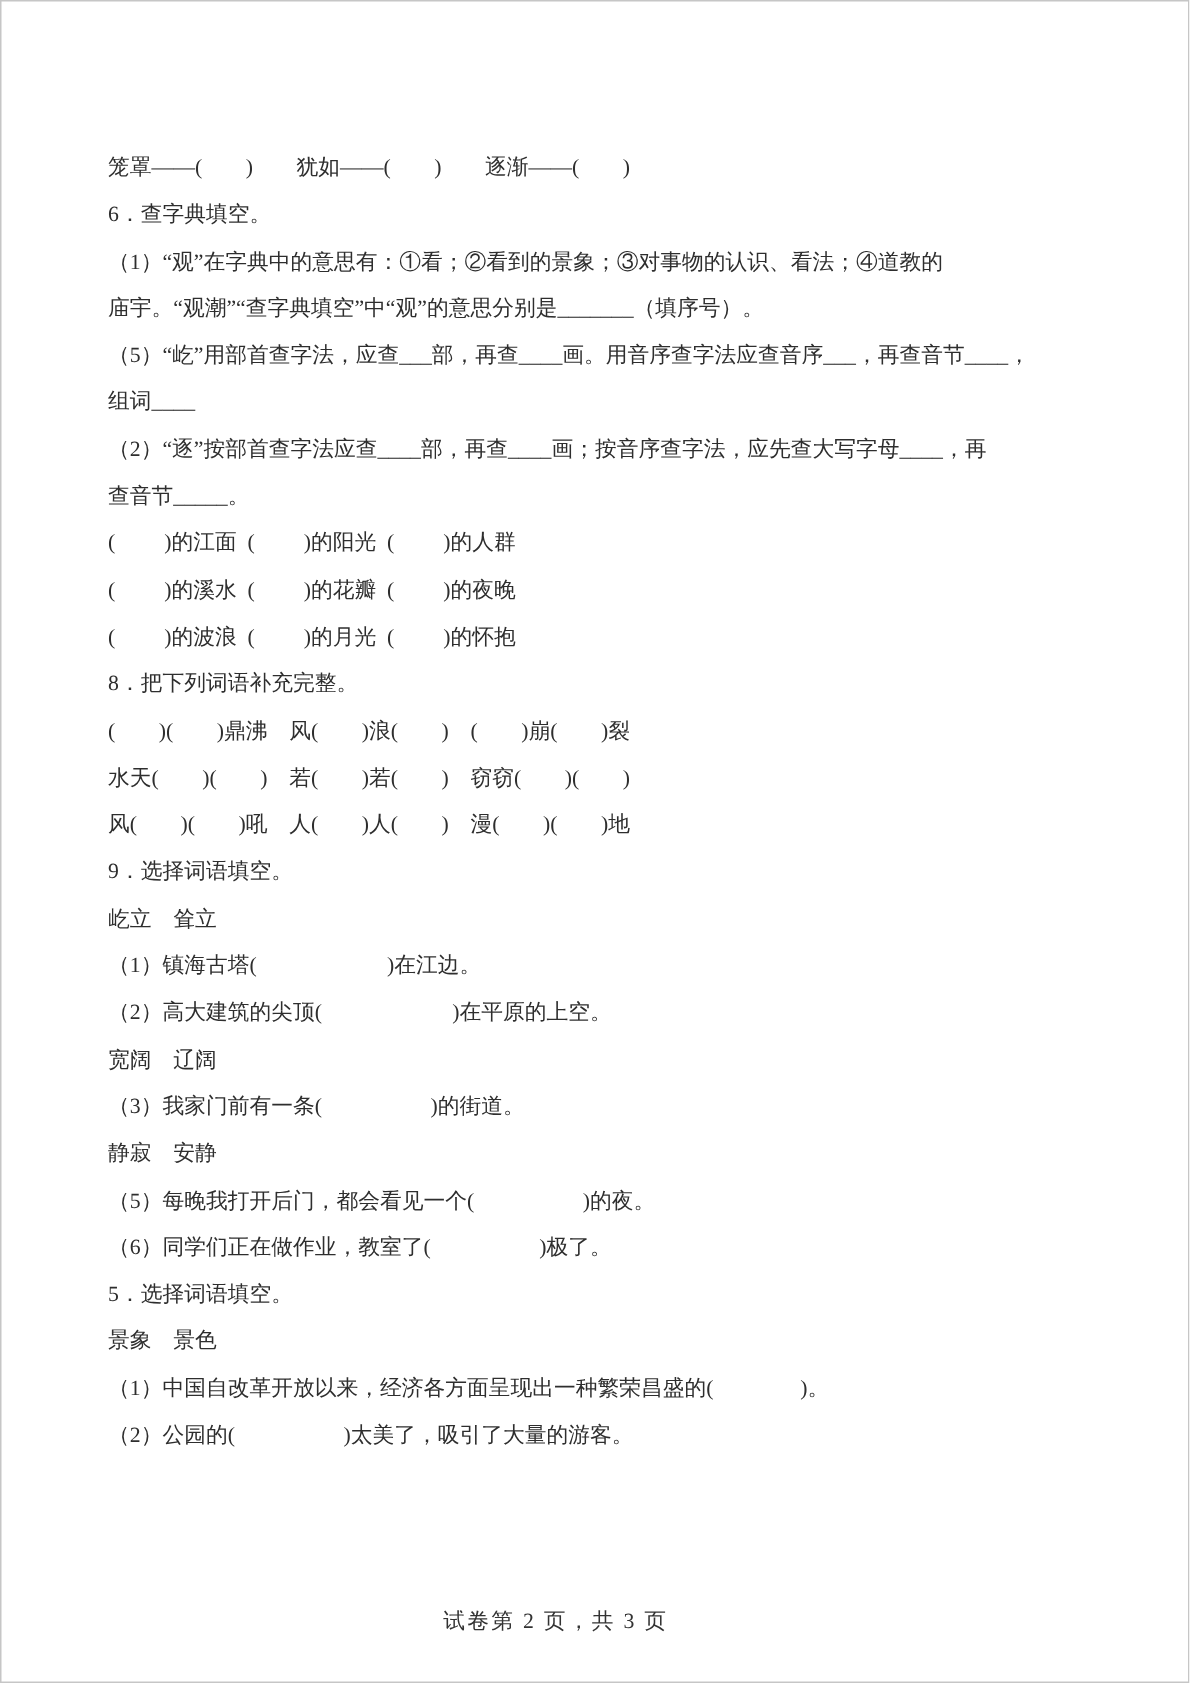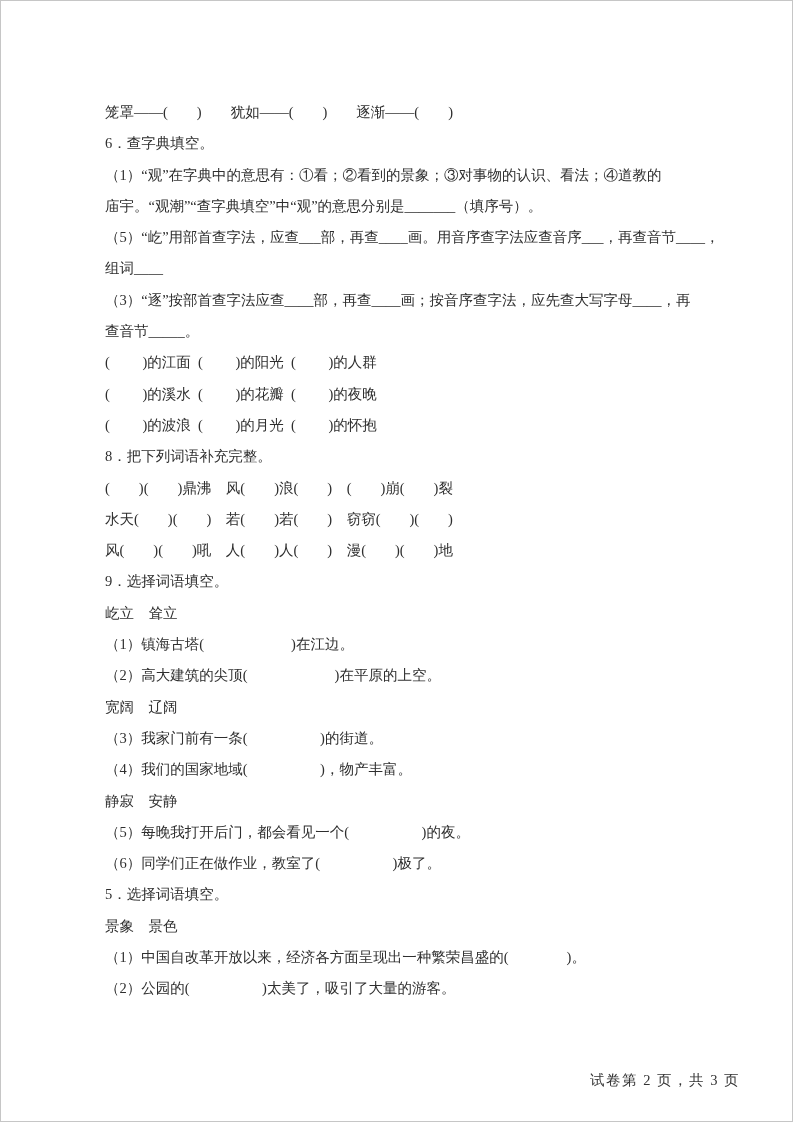--- a/index.html
+++ b/index.html
@@ -11,72 +11,71 @@
   }
   .page {
     position: relative;
     width: 793px;
     height: 1122px;
     background: #ffffff;
     border: 1px solid #c6c6c6;
     overflow: hidden;
   }
   .content {
-    padding: 96px 20px 0 104px;
+    padding: 96px 20px 0 71px;
     font-size: 14.5px;
     line-height: 31.3px;
   }
   .content p {
     white-space: pre;       
     margin: 0;
   }
   .footer {
     position: absolute;
     top: 1070px;
     left: 0;
     right: 52px;
-    text-align: right;
+    text-align: center;
     font-size: 14.5px;
     letter-spacing: 1.5px;
     color: #333333;
     white-space: pre;
   }
 </style>
 </head>
 <body>
 
 <div class="page">
   <div class="content">
 
     <p>笼罩——(　　)　　犹如——(　　)　　逐渐——(　　)</p>
 
     <p>6．查字典填空。</p>
     <p>（1）“观”在字典中的意思有：①看；②看到的景象；③对事物的认识、看法；④道教的</p>
     <p>庙宇。“观潮”“查字典填空”中“观”的意思分别是_______（填序号）。</p>
     <p>（5）“屹”用部首查字法，应查___部，再查____画。用音序查字法应查音序___，再查音节____，</p>
     <p>组词____</p>
-    <p>（3）“逐”按部首查字法应查____部，再查____画；按音序查字法，应先查大写字母____，再</p>
+    <p>（2）“逐”按部首查字法应查____部，再查____画；按音序查字法，应先查大写字母____，再</p>
     <p>查音节_____。</p>
 
     <p>(　　 )的江面  (　　 )的阳光  (　　 )的人群</p>
     <p>(　　 )的溪水  (　　 )的花瓣  (　　 )的夜晚</p>
     <p>(　　 )的波浪  (　　 )的月光  (　　 )的怀抱</p>
 
     <p>8．把下列词语补充完整。</p>
     <p>(　　)(　　)鼎沸　风(　　)浪(　　)　(　　)崩(　　)裂</p>
     <p>水天(　　)(　　)　若(　　)若(　　)　窃窃(　　)(　　)</p>
     <p>风(　　)(　　)吼　人(　　)人(　　)　漫(　　)(　　)地</p>
 
     <p>9．选择词语填空。</p>
     <p>屹立　耸立</p>
     <p>（1）镇海古塔(　　　　　　)在江边。</p>
     <p>（2）高大建筑的尖顶(　　　　　　)在平原的上空。</p>
     <p>宽阔　辽阔</p>
     <p>（3）我家门前有一条(　　　　　)的街道。</p>
-    <p>（4）我们的国家地域(　　　　　)，物产丰富。</p>
     <p>静寂　安静</p>
     <p>（5）每晚我打开后门，都会看见一个(　　　　　)的夜。</p>
     <p>（6）同学们正在做作业，教室了(　　　　　)极了。</p>
 
     <p>5．选择词语填空。</p>
     <p>景象　景色</p>
     <p>（1）中国自改革开放以来，经济各方面呈现出一种繁荣昌盛的(　　　　)。</p>
     <p>（2）公园的(　　　　　)太美了，吸引了大量的游客。</p>
 
   </div>

